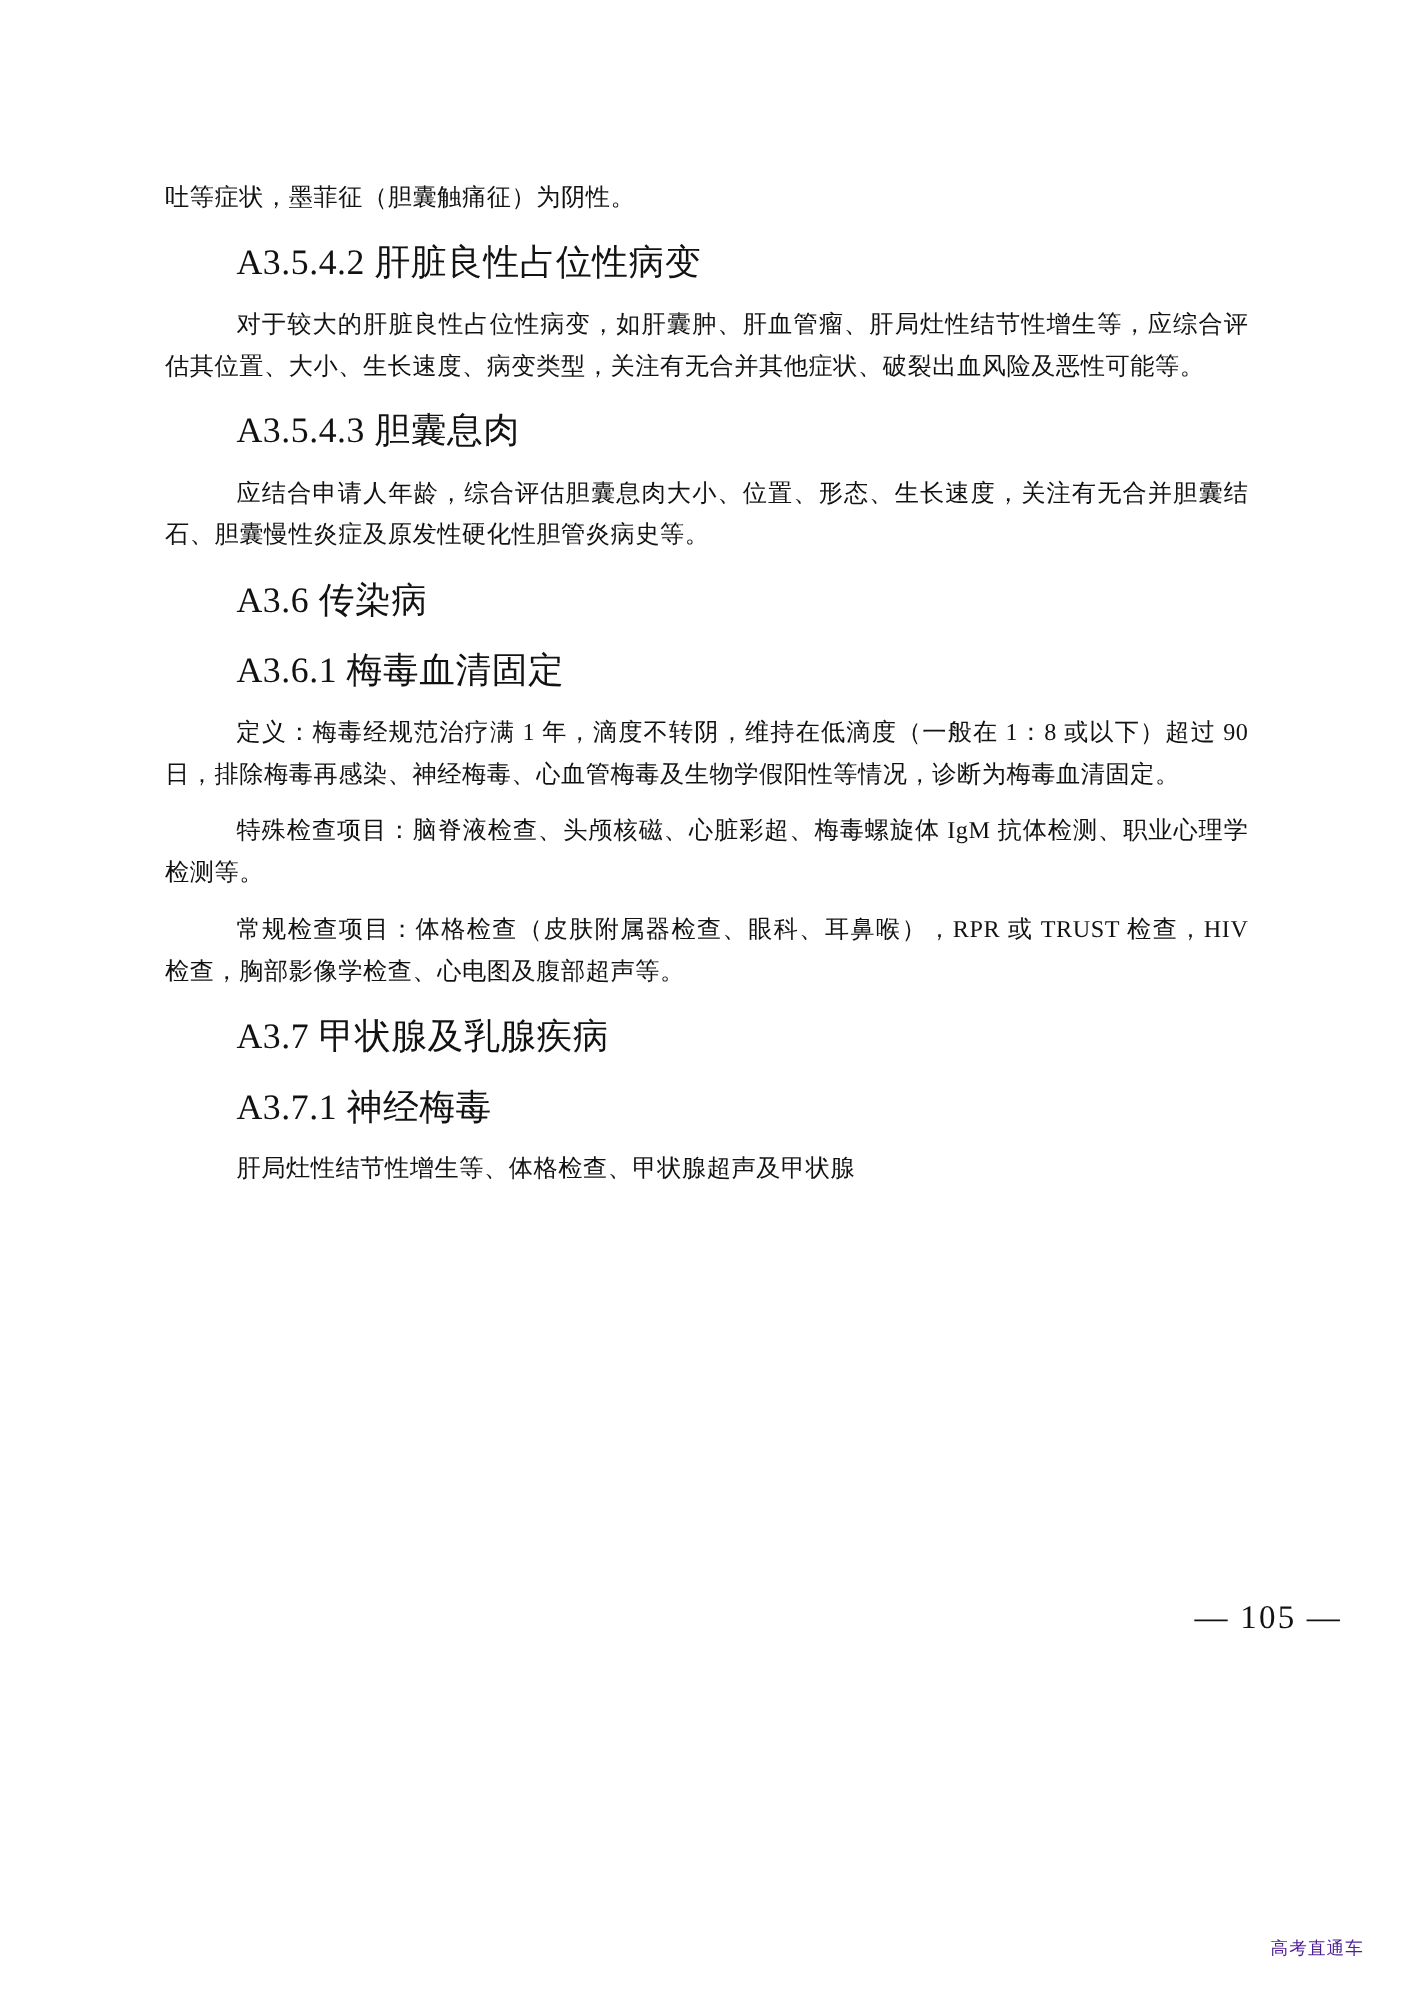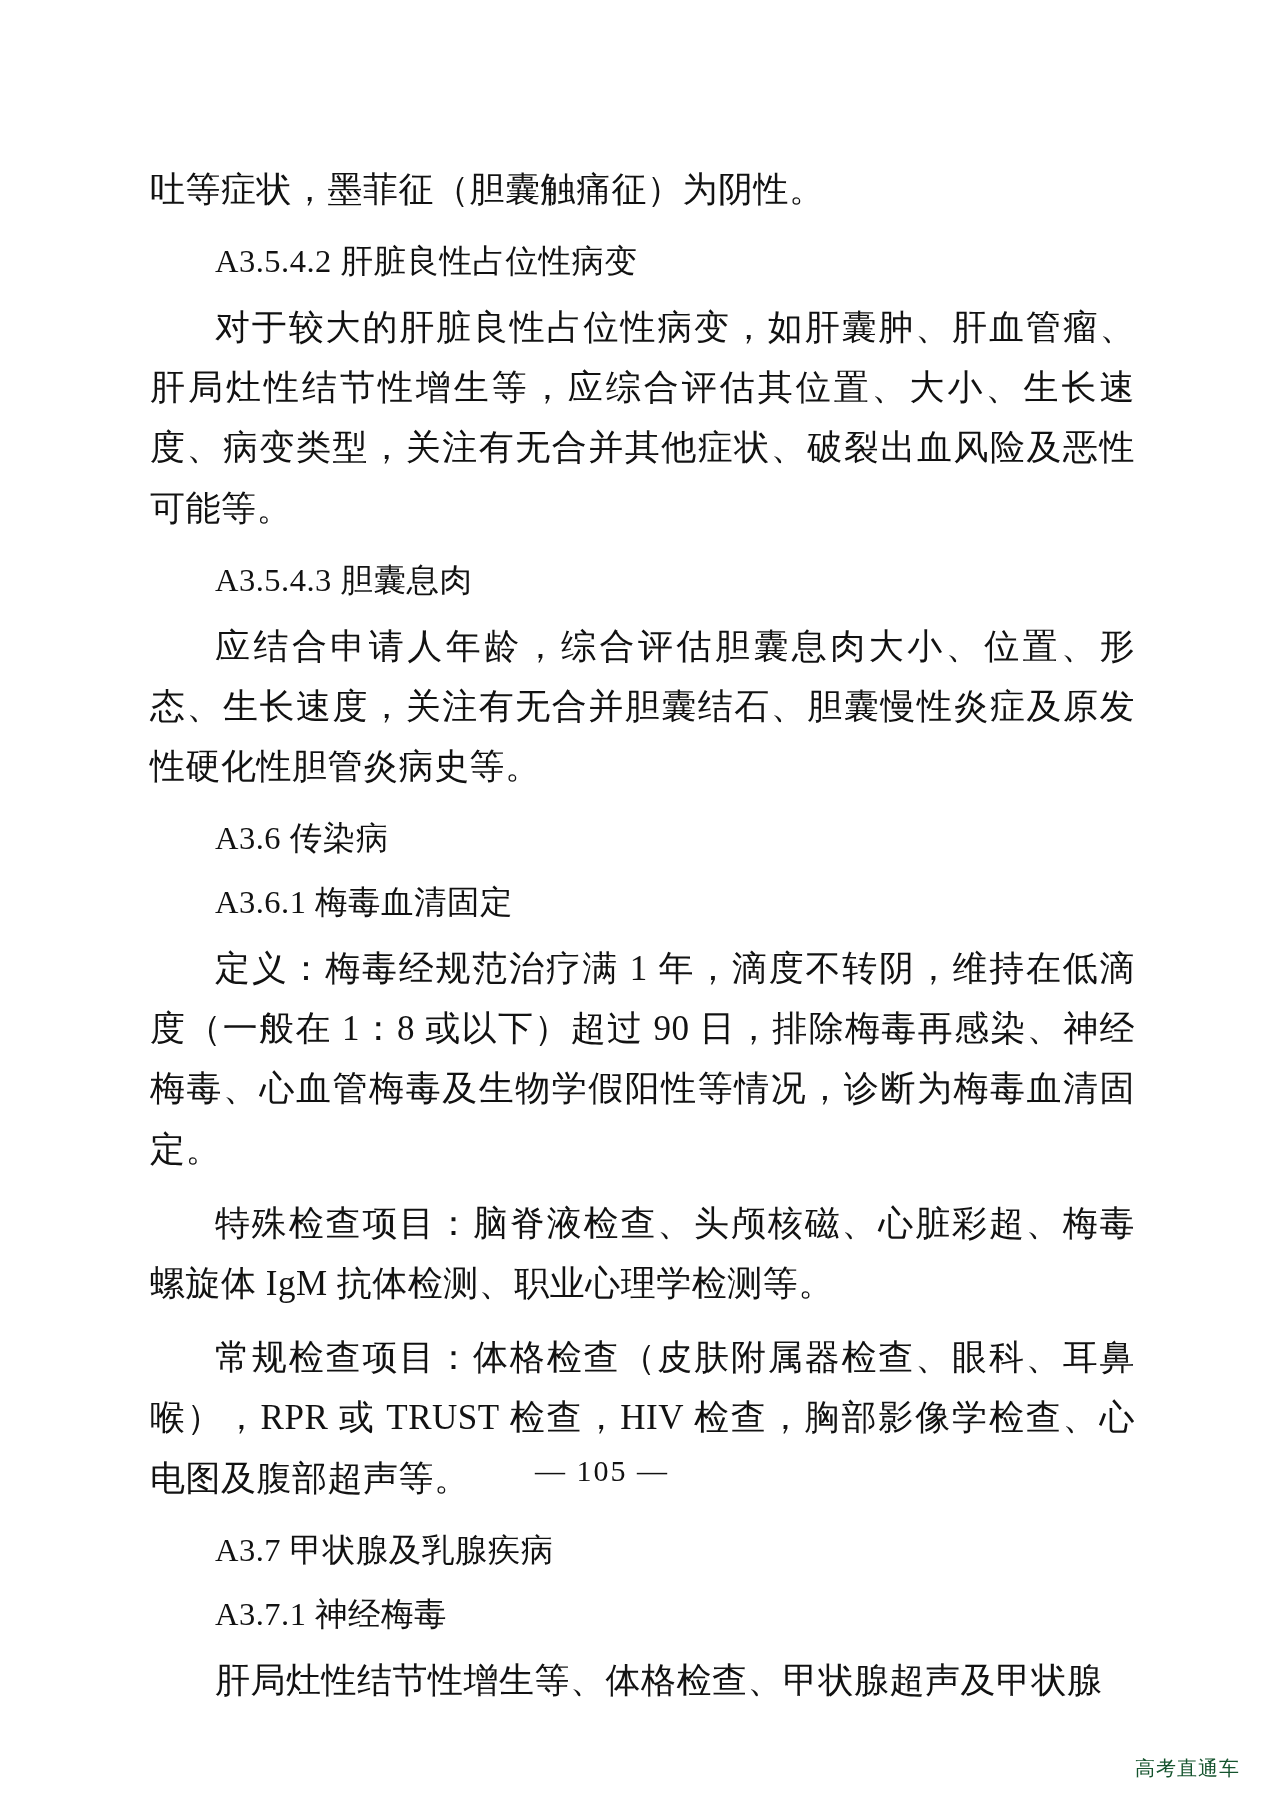--- a/index.html
+++ b/index.html
@@ -21,21 +21,21 @@
     left: 0;
     width: 1280px;
     height: 1810px;
     box-sizing: border-box;
     padding: 160px 150px 0 150px;
   }
   .doc-body {
     width: 985px;
   }
   .para {
-    font-size: 35px;
+    font-size: 22px;
     line-height: 1.72;
     text-align: justify;
     text-justify: inter-ideograph;
     margin: 0 0 8px 0;
     letter-spacing: 0.5px;
   }
   .indent {
     text-indent: 65px;
   }
   .heading {
@@ -46,31 +46,31 @@
     letter-spacing: 0.5px;
   }
   .gap-top {
     margin-top: 14px;
   }
   .page-number {
     position: absolute;
     left: 0;
     right: 0;
     bottom: 322px;
-    text-align: center;
+    text-align: right;
     font-size: 30px;
     letter-spacing: 2px;
-    padding-right: 76px;
+    padding-right: 60px;
   }
   .watermark {
     position: absolute;
     right: 40px;
     bottom: 28px;
-    font-size: 20px;
-    color: #14532d;
+    font-size: 16px;
+    color: #4c1d95;
     font-family: "Liberation Sans", sans-serif;
     letter-spacing: 1px;
   }
 </style>
 </head>
 <body>
 
 <div class="page">
   <div class="doc-body">
 

